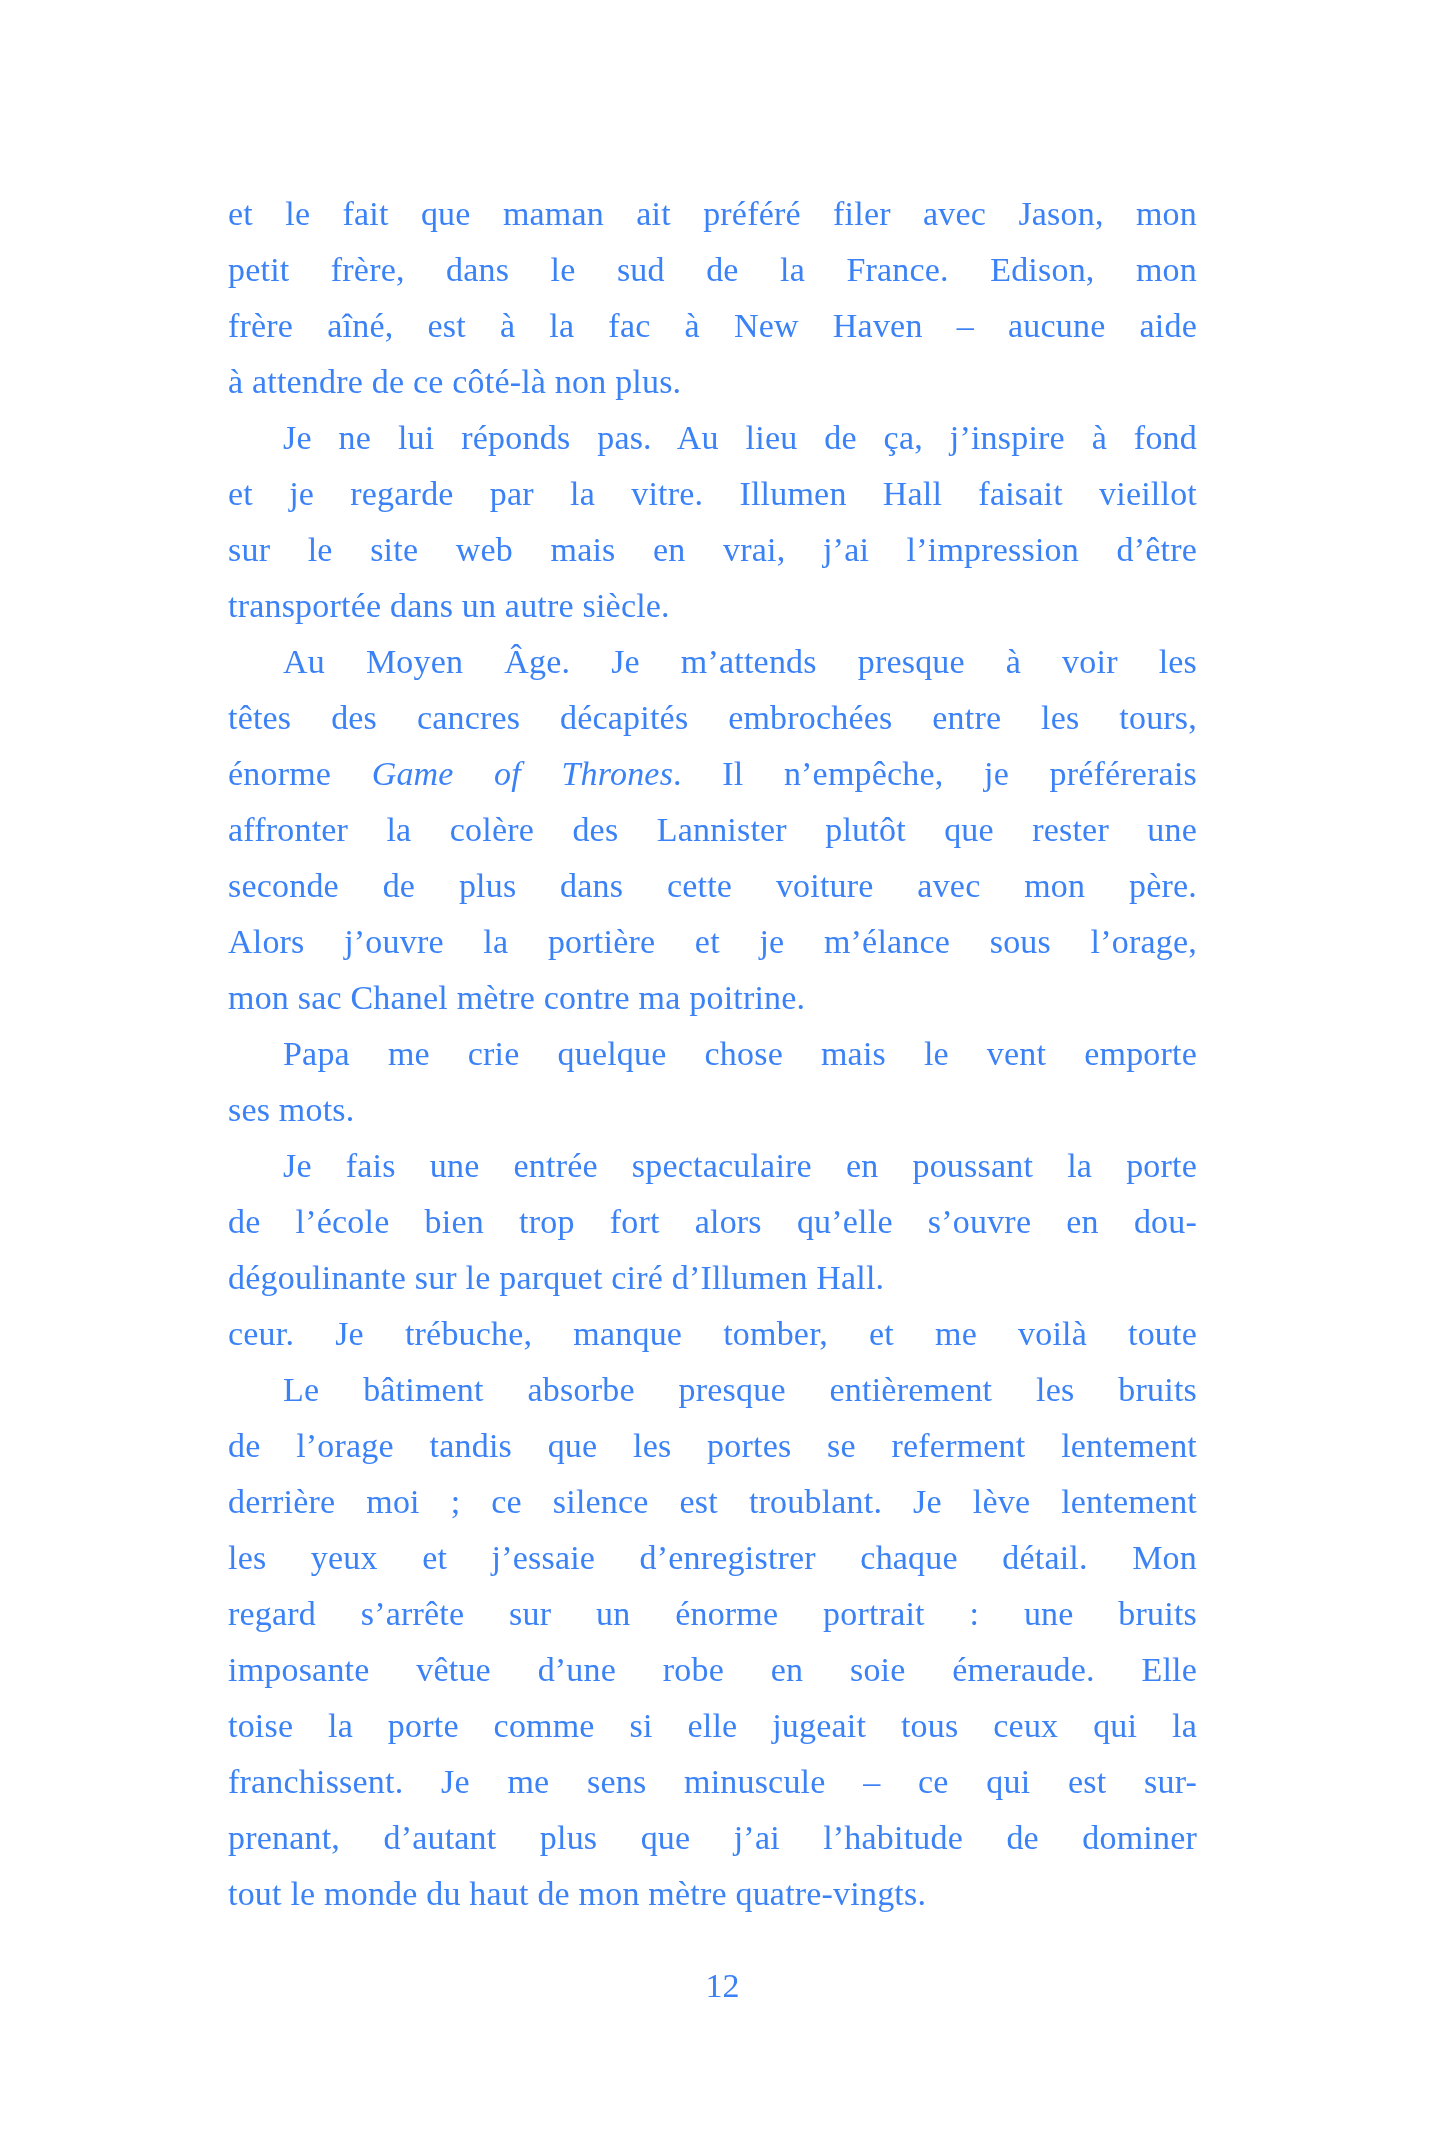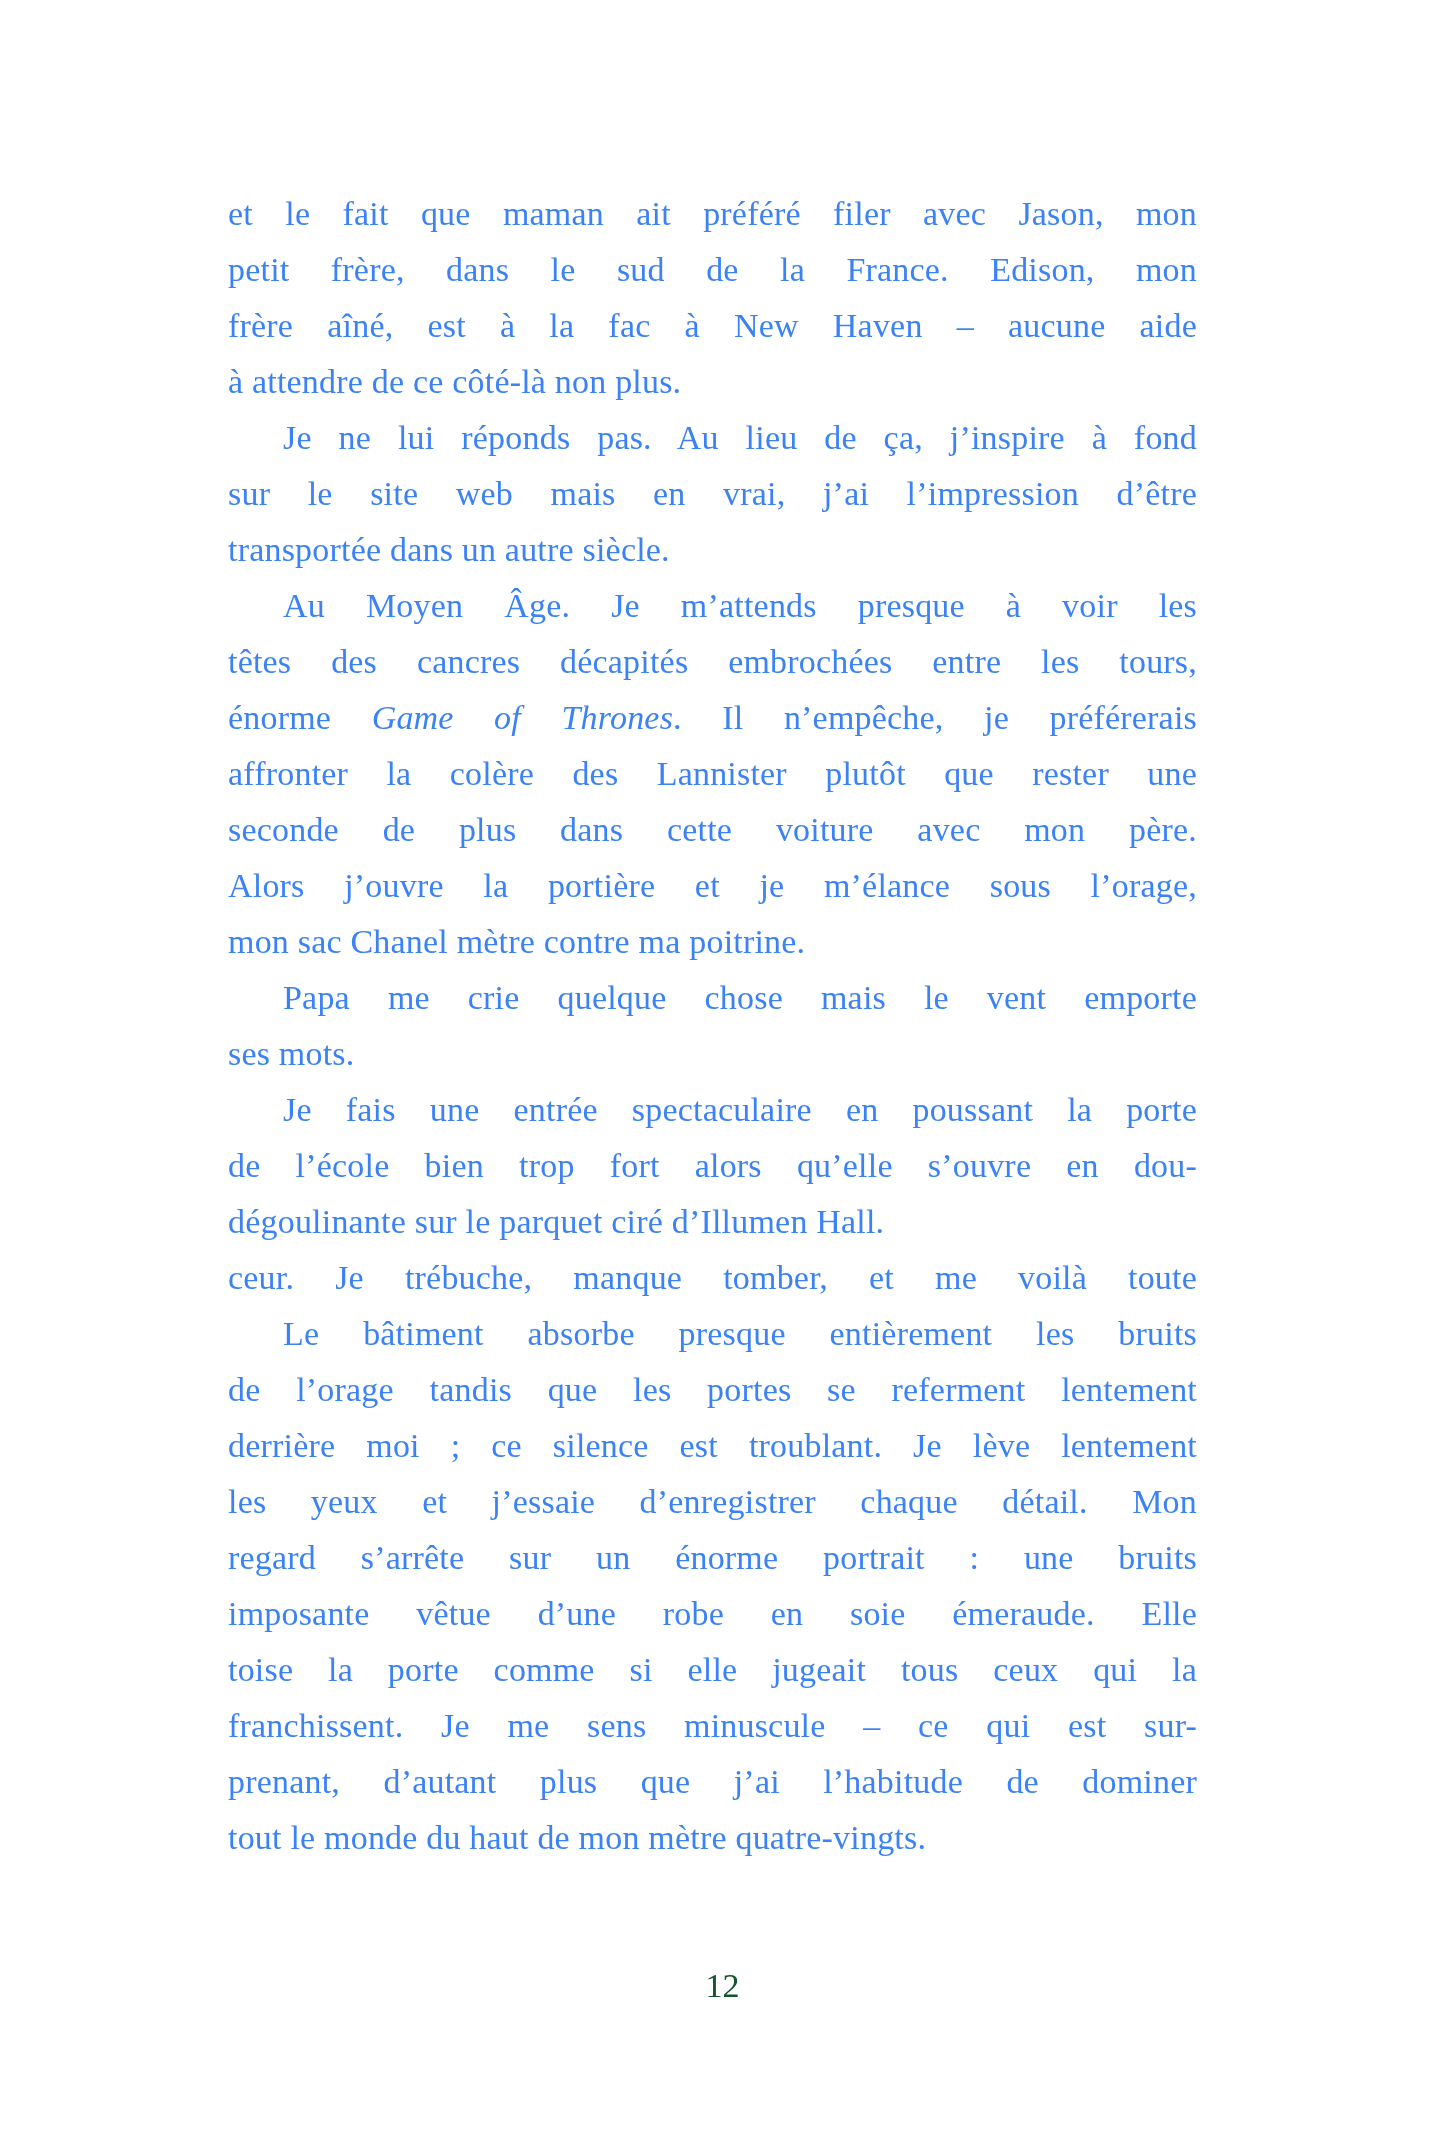--- a/index.html
+++ b/index.html
@@ -59,20 +59,21 @@
 </head>
 <body style="background: rgb(255, 255, 255);">
 
 <div class="book-page">
   <div class="text-block" style="color: #3b82f6;">
       <div class="line"><span class="seg">et le fait que maman ait préféré filer avec Jason, mon</span></div>
       <div class="line"><span class="seg">petit frère, dans le sud de la France. Edison, mon</span></div>
       <div class="line"><span class="seg">frère aîné, est à la fac à New Haven – aucune aide</span></div>
       <div class="line para-end"><span class="seg">à attendre de ce côté-là non plus.</span></div>
       <div class="line indent"><span class="seg">Je ne lui réponds pas. Au lieu de ça, j’inspire à fond</span></div>
+      <div class="line"><span class="seg">et je regarde par la vitre. Illumen Hall faisait vieillot</span></div>
       <div class="line"><span class="seg">sur le site web mais en vrai, j’ai l’impression d’être</span></div>
       <div class="line para-end"><span class="seg">transportée dans un autre siècle.</span></div>
       <div class="line indent"><span class="seg">Au Moyen Âge. Je m’attends presque à voir les</span></div>
       <div class="line"><span class="seg">têtes des cancres décapités embrochées entre les tours,</span></div>
       <div class="line"><span class="seg">énorme </span><span class="seg it">Game of Thrones</span><span class="seg">. Il n’empêche, je préférerais</span></div>
       <div class="line"><span class="seg">affronter la colère des Lannister plutôt que rester une</span></div>
       <div class="line"><span class="seg">seconde de plus dans cette voiture avec mon père.</span></div>
       <div class="line"><span class="seg">Alors j’ouvre la portière et je m’élance sous l’orage,</span></div>
       <div class="line para-end"><span class="seg">mon sac Chanel mètre contre ma poitrine.</span></div>
       <div class="line indent"><span class="seg">Papa me crie quelque chose mais le vent emporte</span></div>
@@ -85,14 +86,14 @@
       <div class="line"><span class="seg">de l’orage tandis que les portes se referment lentement</span></div>
       <div class="line"><span class="seg">derrière moi ; ce silence est troublant. Je lève lentement</span></div>
       <div class="line"><span class="seg">les yeux et j’essaie d’enregistrer chaque détail. Mon</span></div>
       <div class="line"><span class="seg">regard s’arrête sur un énorme portrait : une bruits</span></div>
       <div class="line"><span class="seg">imposante vêtue d’une robe en soie émeraude. Elle</span></div>
       <div class="line"><span class="seg">toise la porte comme si elle jugeait tous ceux qui la</span></div>
       <div class="line"><span class="seg">franchissent. Je me sens minuscule – ce qui est sur-</span></div>
       <div class="line"><span class="seg">prenant, d’autant plus que j’ai l’habitude de dominer</span></div>
       <div class="line para-end"><span class="seg">tout le monde du haut de mon mètre quatre-vingts.</span></div>
     </div>
-  <div class="page-number" style="color: #14532d;">12</div>
+  <div class="page-number" style="color: #3b82f6;">12</div>
 </div>
 
 </body></html>

